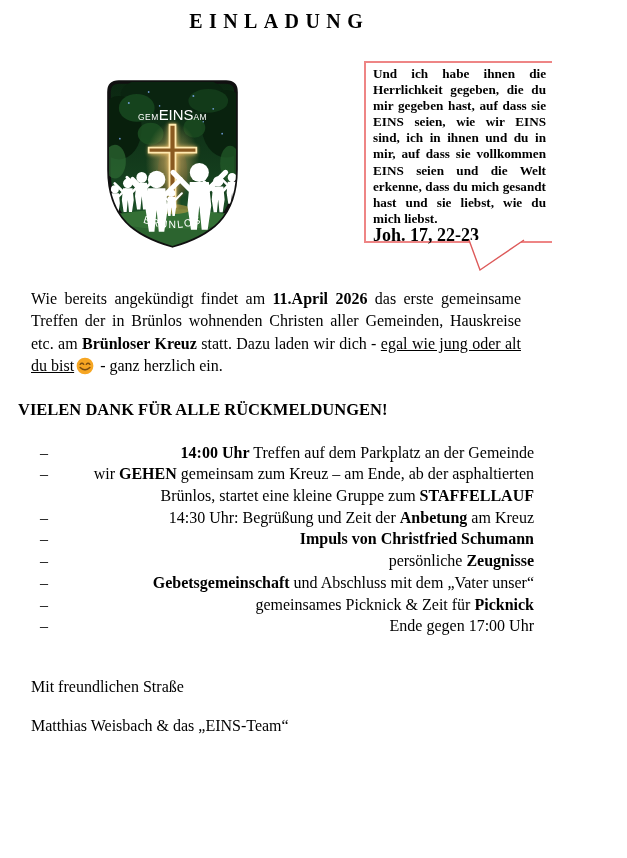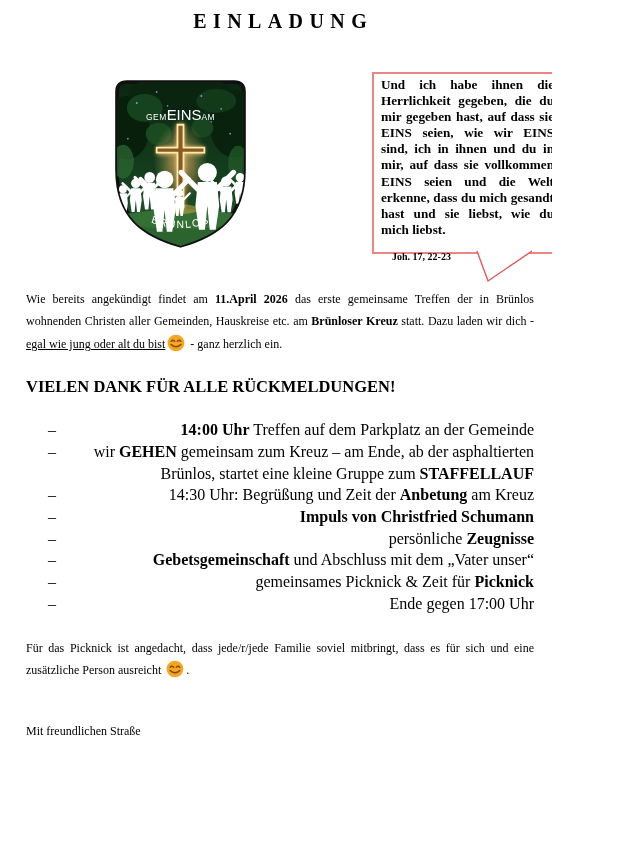--- a/index.html
+++ b/index.html
@@ -1,39 +1,39 @@
 <!DOCTYPE html>
 <html><head>
 <meta charset="utf-8">
 <style>
   * { box-sizing: border-box; }
   html,body { margin:0; padding:0; background:#fff; }
   .page {
     position:relative; width:552px; height:858px; overflow:hidden;
     background:#fff; color:#000;
     font-family:"Liberation Serif", serif;
-    padding:10px 18px 0 26px;
+    padding:10px 18px 0 18px;
   }
   h1.title {
     margin:0; text-align:center;
     font-size:20px; font-weight:bold; letter-spacing:.32em; text-indent:.32em;
   }
   .hero { position:relative; height:234px; margin-top:2px; }
   .crest { position:absolute; left:81px; top:43px; width:147px; height:172px; }
   .callout {
-    position:absolute; left:346px; top:37px; width:191px; height:182px;
+    position:absolute; left:346px; top:26px; width:191px; height:182px;
     border:2px solid #ee8585; background:#fff; padding:3px 7px 0 7px;
   }
   .verse {
     margin:0; font-size:13.2px; font-weight:bold; line-height:16.1px;
     text-align:justify;
   }
-  .verse-ref { margin:11px; font-size:10px; font-weight:bold; line-height:16.1px; }
+  .verse-ref { margin:0; font-size:18px; font-weight:bold; line-height:16.1px; }
   .tail { position:absolute; left:102px; top:177px; width:60px; height:32px; overflow:visible; }
-  p.para { margin:0; font-size:12px; line-height:22.4px; }
+  p.para { margin:13px; font-size:16px; line-height:22.4px; }
   .justify { text-align:justify; }
   .p1 { margin-top:19px !important; }
   h2.thanks {
     margin:22px 0 0 0; font-size:16.5px; font-weight:bold;
   }
   .schedule-intro { margin-top:24px !important; }
   ul.schedule { list-style:none; margin:22px 0 0 0; padding:0 0 0 22px; }
   ul.schedule li { display:flex; font-size:16px; line-height:21.7px; }
   .dash { flex:0 0 21px; }
   .li-text { flex:1;text-align:right; }
@@ -211,21 +211,17 @@
     <li>
         <span class="dash">–</span>
         <span class="li-text"><span>gemeinsames Picknick &amp; Zeit für </span><span class="b">Picknick</span></span>
       </li>
     <li>
         <span class="dash">–</span>
         <span class="li-text"><span>Ende gegen 17:00 Uhr</span></span>
       </li>
   </ul>
 
-  <p class="para justify picnic"><span>Für das Picknick ist angedacht, dass jede/r/jede Familie soviel mitbringt, dass es für sich und eine zusätzliche Person ausreicht </span><svg class="emoji" viewBox="0 0 20 20">
-        <circle cx="10" cy="10" r="9.3" fill="#f6a623"></circle>
-        <path d="M4.6,8.2 Q6.6,5.6 8.6,8.2 M11.4,8.2 Q13.4,5.6 15.4,8.2" stroke="#7a4c10" stroke-width="1.5" fill="none" stroke-linecap="round"></path>
-        <path d="M4.6,11.6 Q10,16.8 15.4,11.6" stroke="#7a4c10" stroke-width="1.6" fill="none" stroke-linecap="round"></path>
-      </svg><span>.</span></p>
 
   <p class="para greeting">Mit freundlichen Straße</p>
+  <p class="para signature">Matthias Weisbach &amp; das „EINS-Team“</p>
 
 </div>
 
 </body></html>

